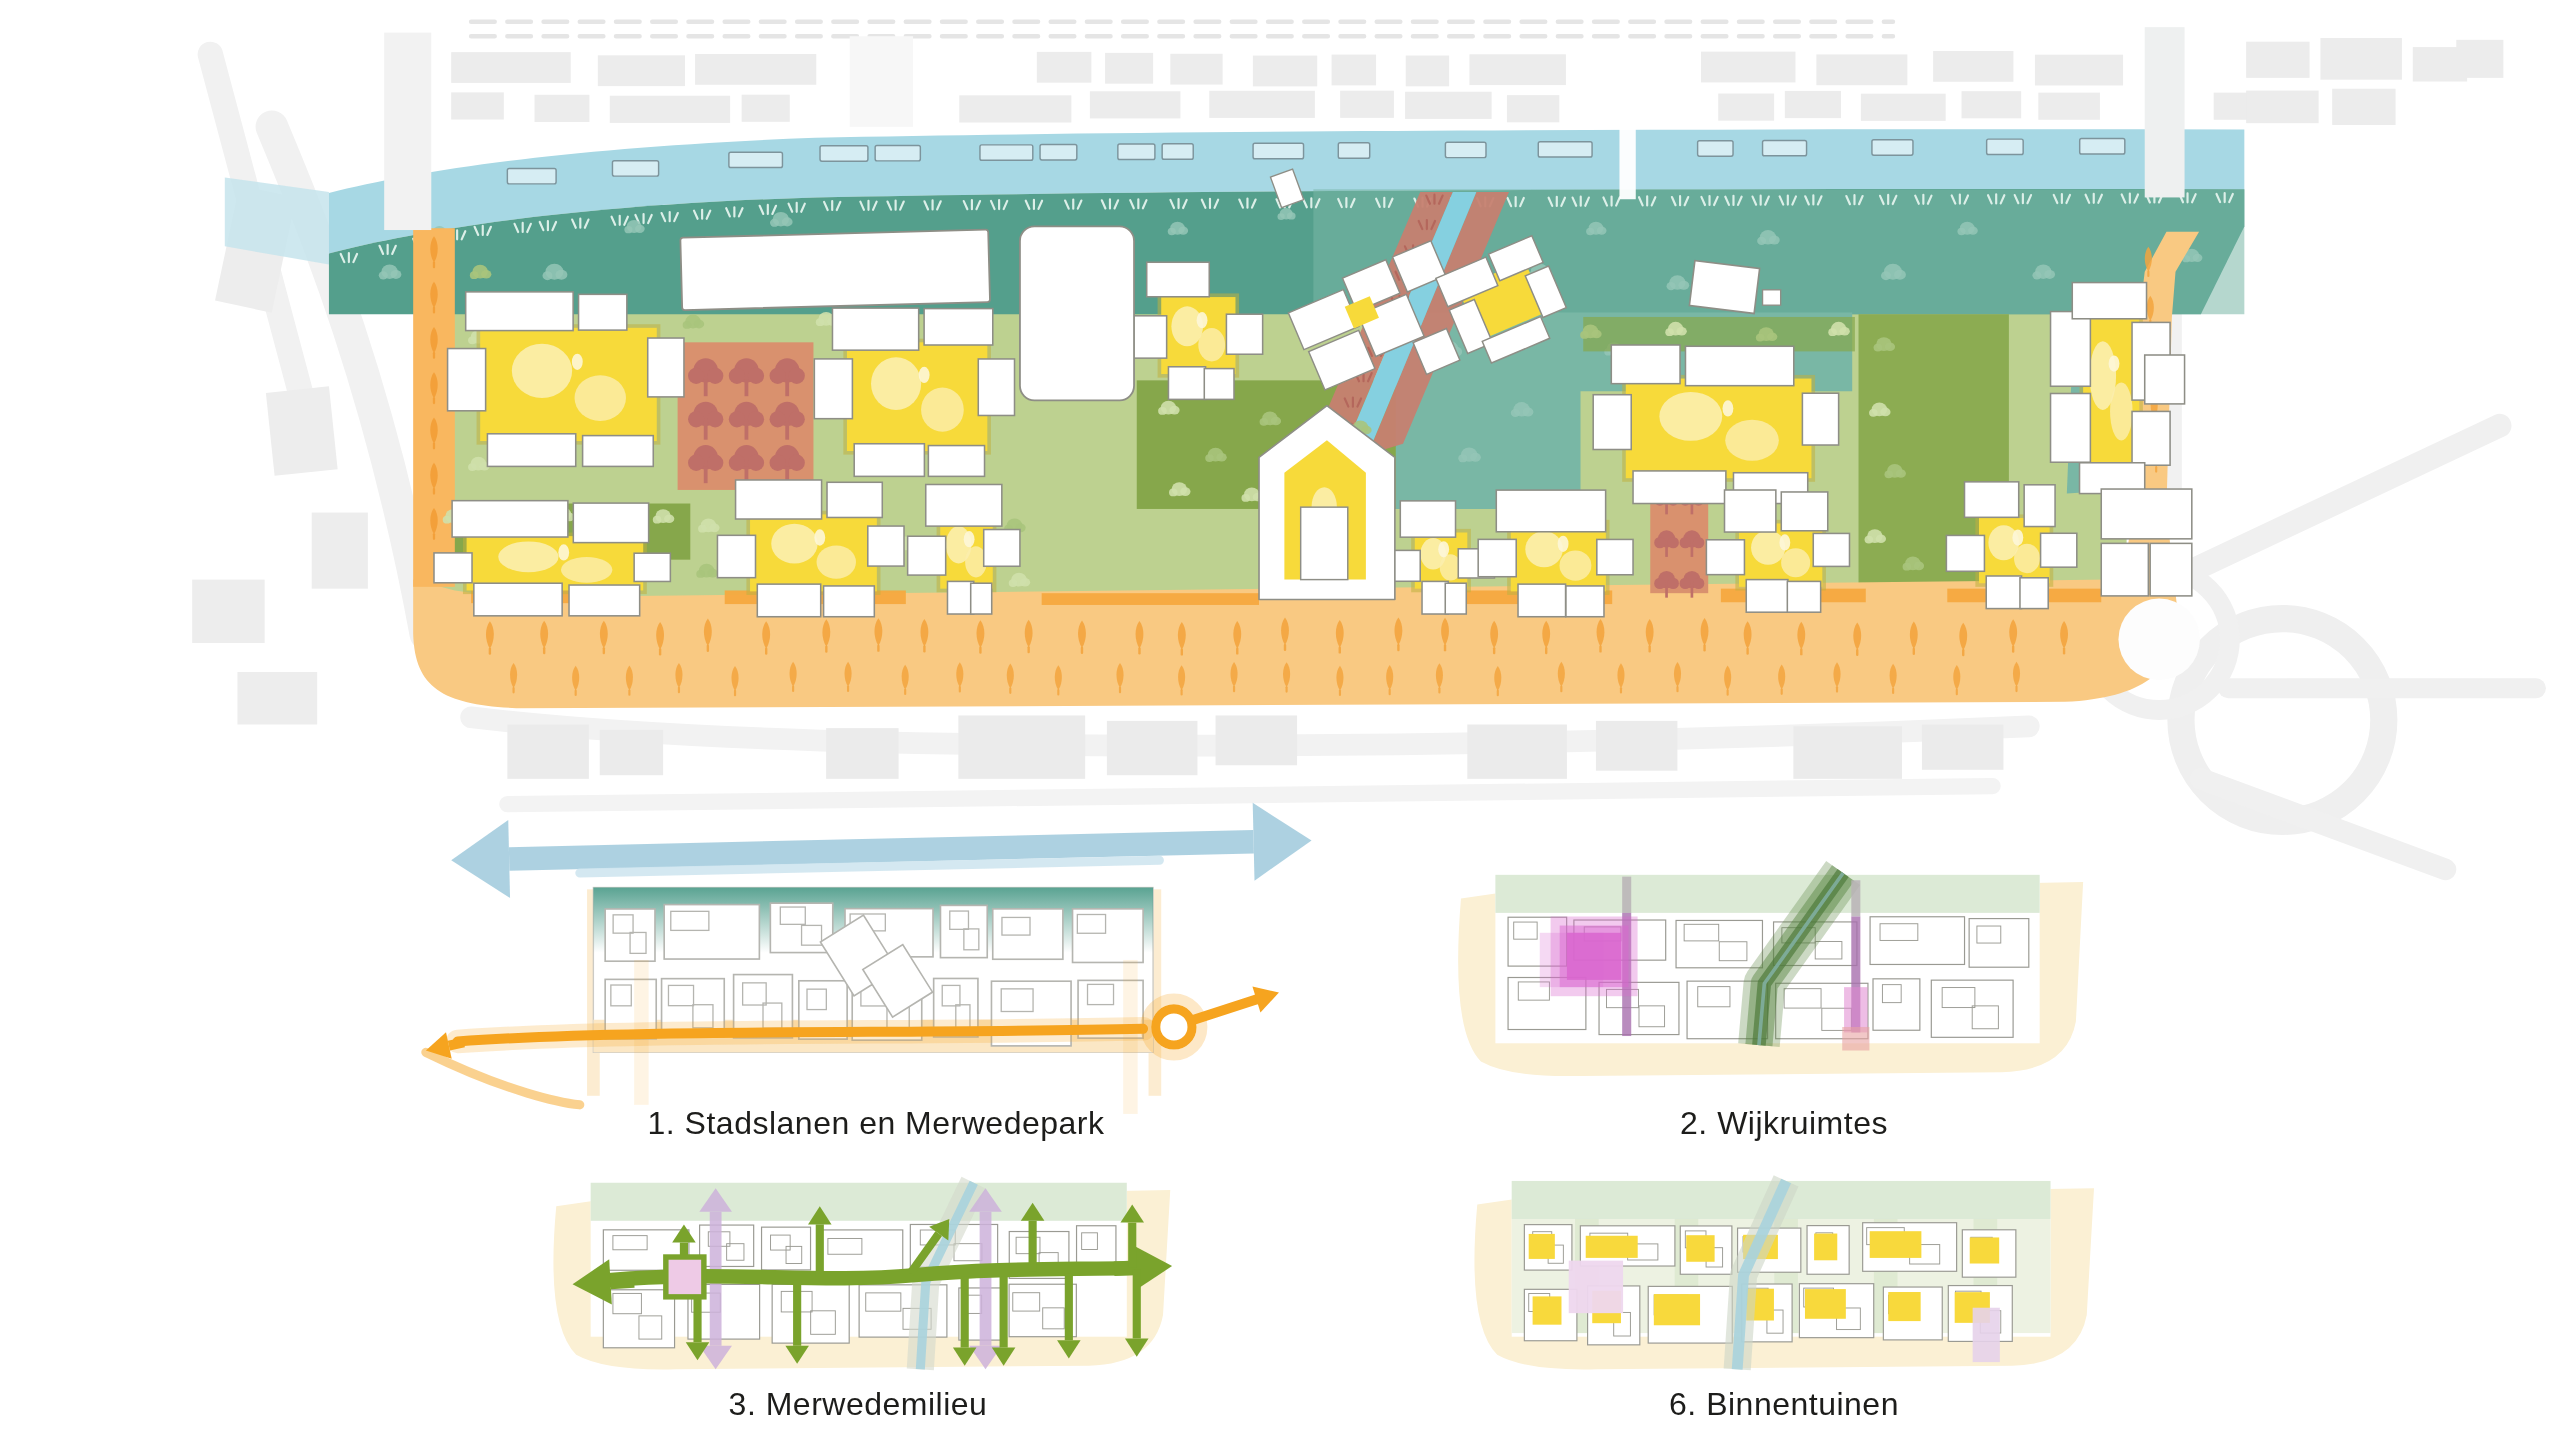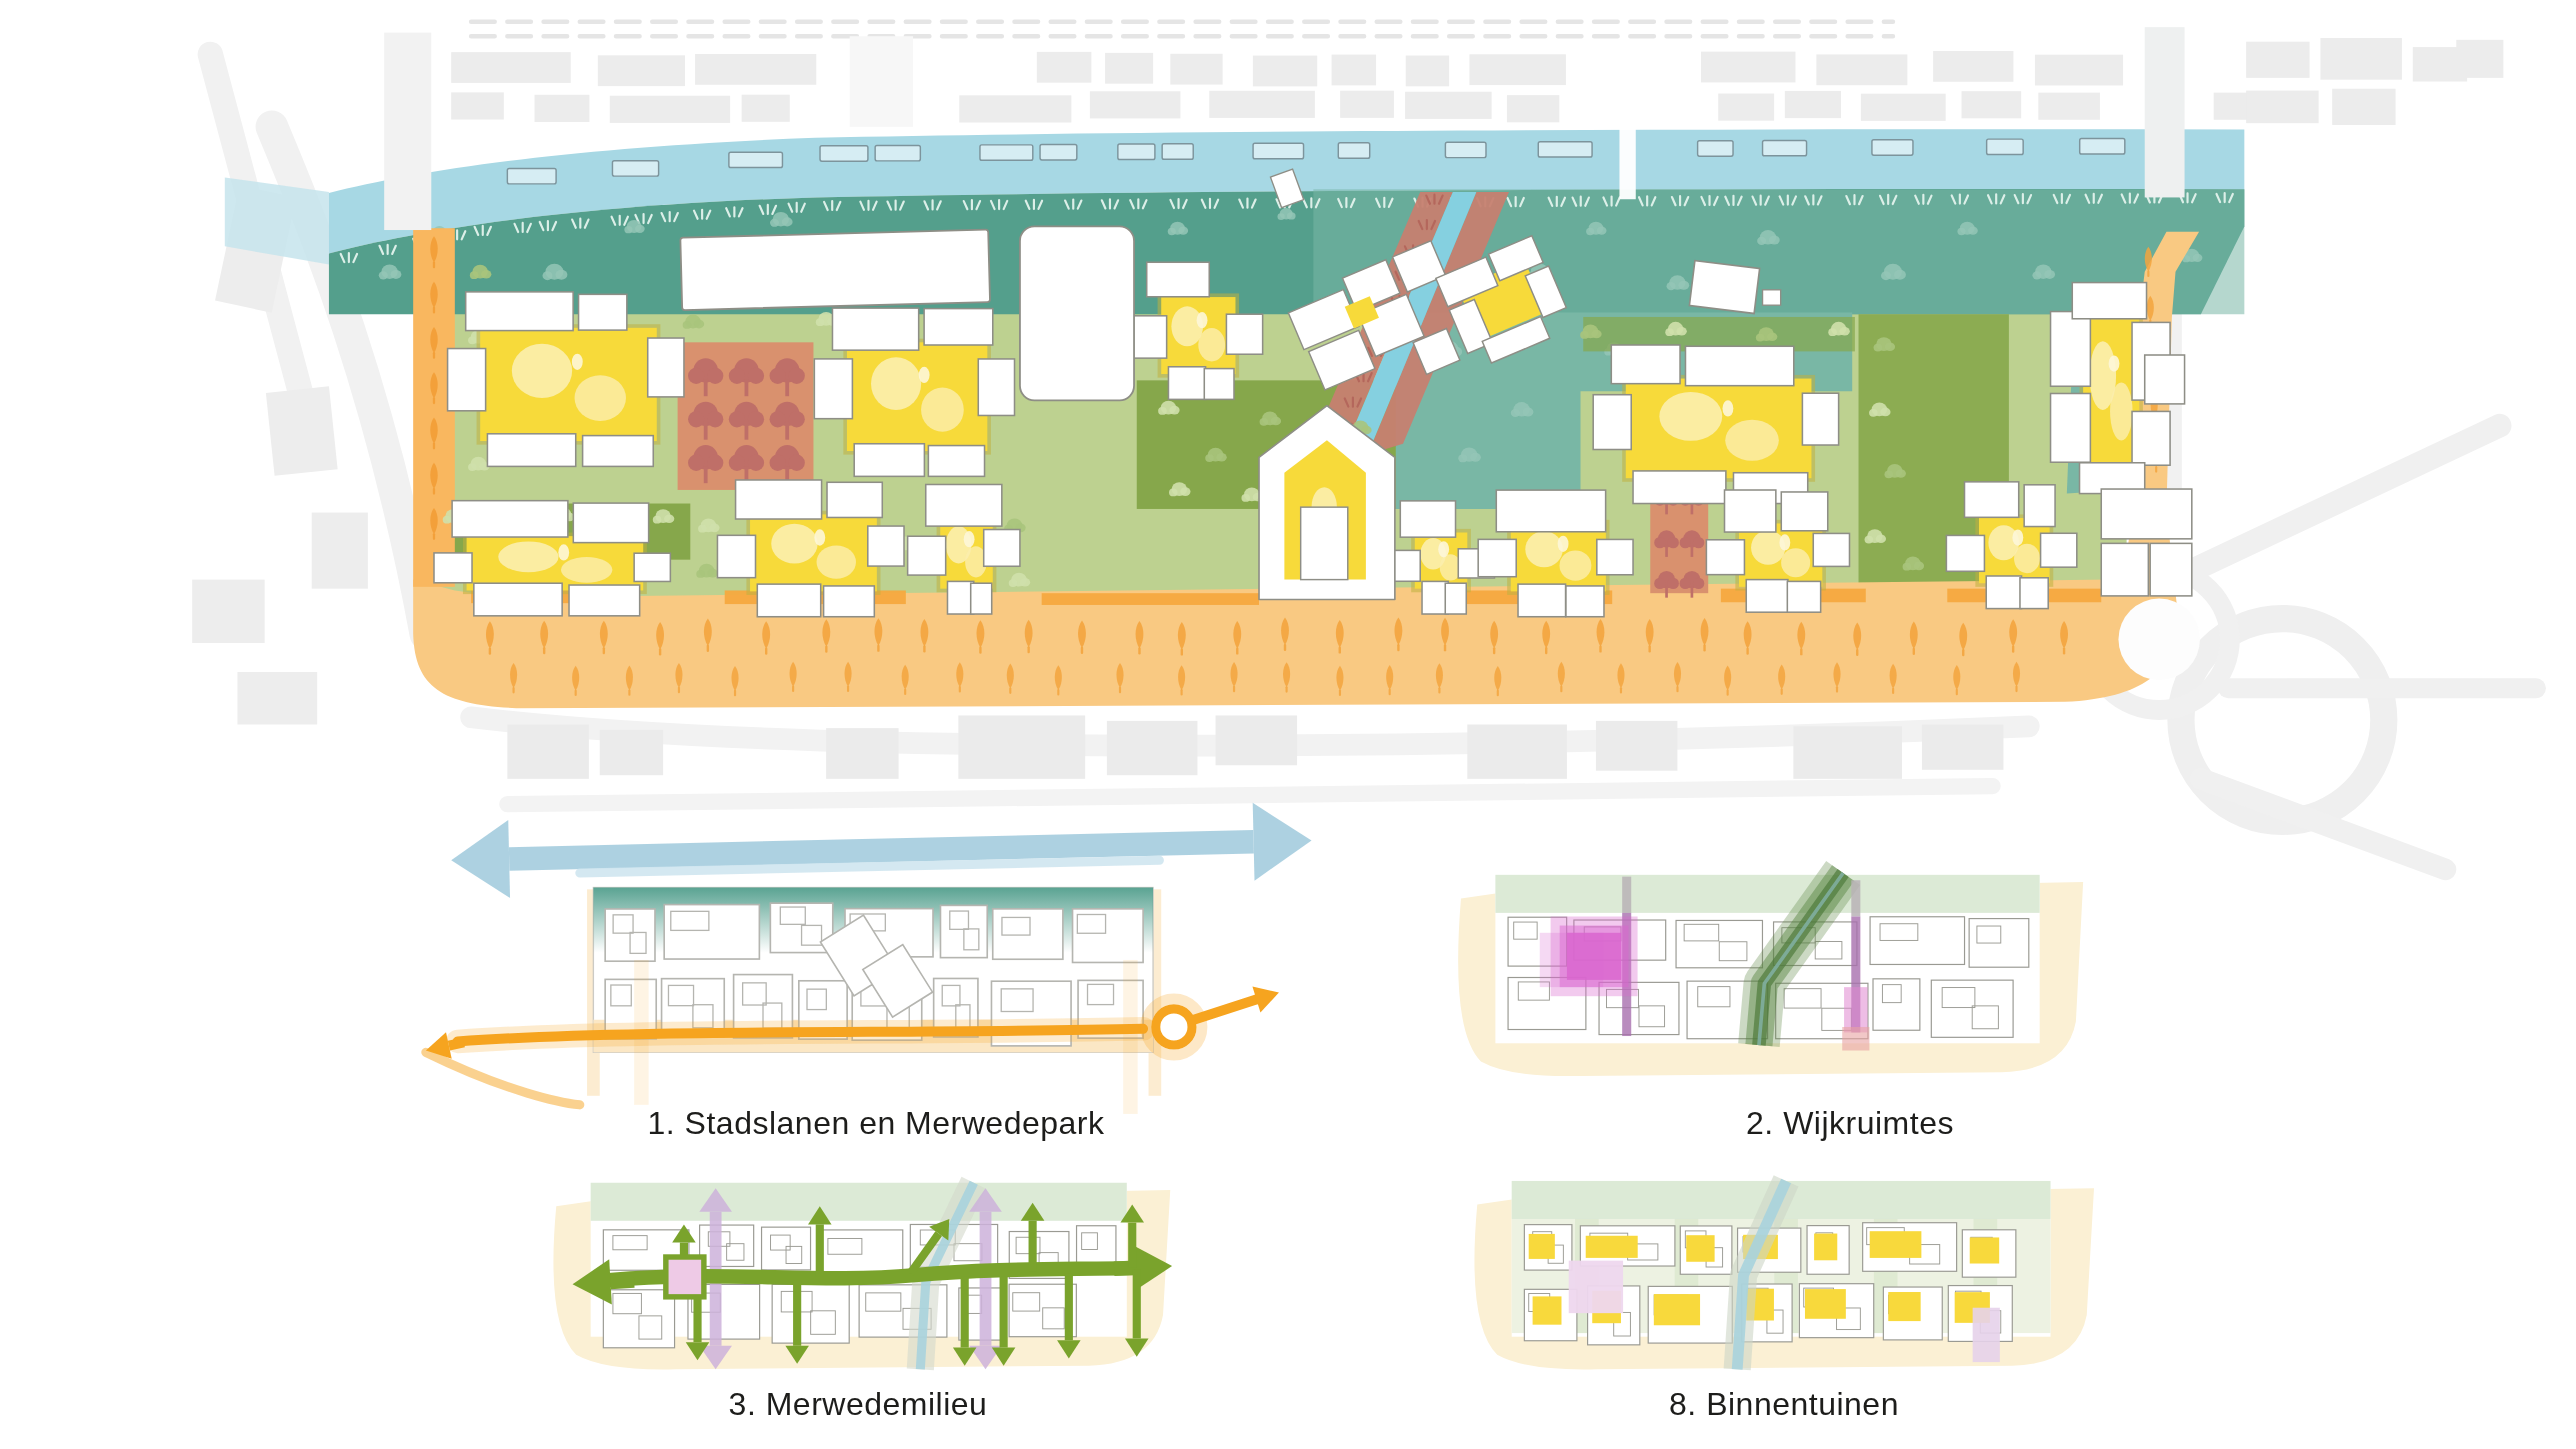--- a/index.html
+++ b/index.html
@@ -1084,17 +1084,17 @@
           <path d="M1972,1304 L1925,1408 L1918,1512" fill="none" stroke="#a9d3dd" stroke-width="12" stroke-linecap="butt" stroke-linejoin="round" opacity="0.9"></path>
         </g>
         <g>
           <rect x="1732" y="1392" width="60" height="58" fill="#eed7ee" opacity="0.95"></rect>
           <rect x="2178" y="1444" width="30" height="60" fill="#e6d2ea" opacity="0.9"></rect>
         </g>
       </g>
   </svg>
 
   <div class="cap" style="left:876px;top:1123px">1. Stadslanen en Merwedepark</div>
-  <div class="cap" style="left:1850px;top:1123px">2. Wijkruimtes</div>
+  <div class="cap" style="left:1784px;top:1123px">2. Wijkruimtes</div>
   <div class="cap" style="left:858px;top:1404px">3. Merwedemilieu</div>
-  <div class="cap" style="left:1784px;top:1404px">8. Binnentuinen</div>
+  <div class="cap" style="left:1784px;top:1404px">6. Binnentuinen</div>
 </div>
 
 
 </body></html>

